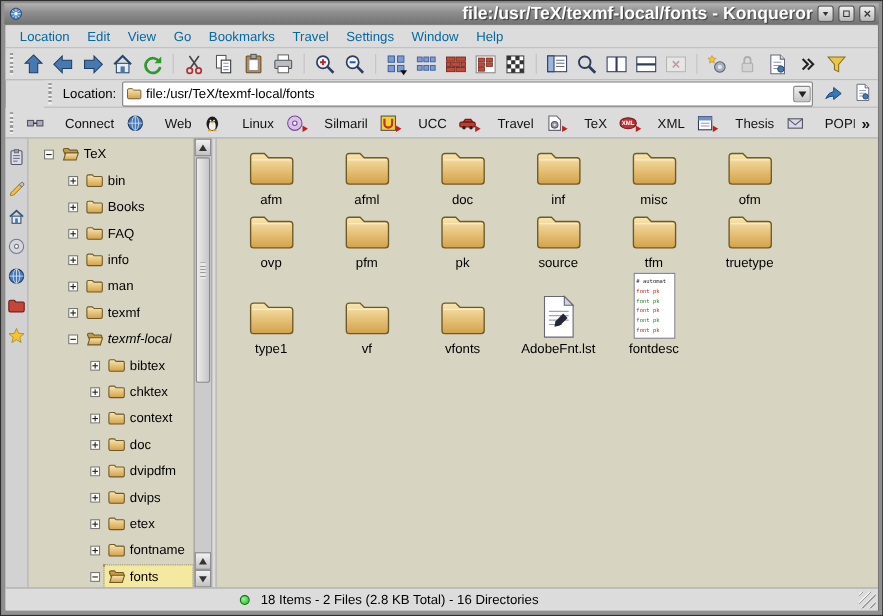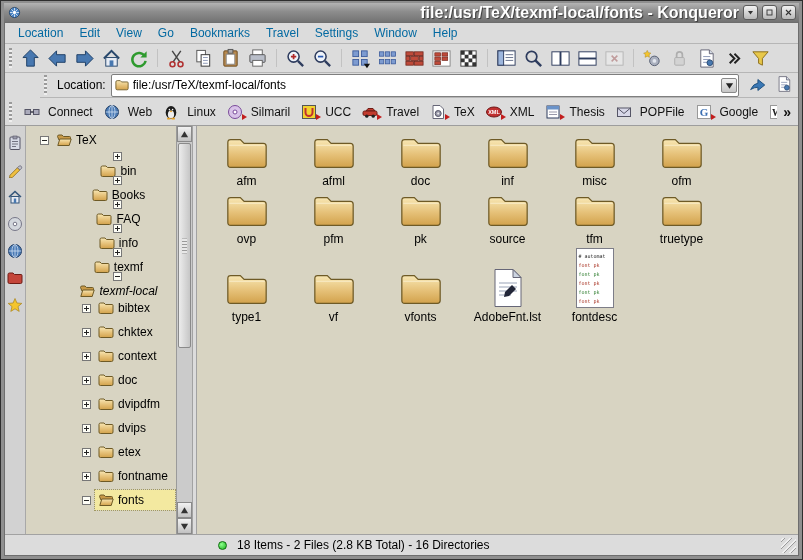--- a/index.html
+++ b/index.html
@@ -32,35 +32,35 @@
   .loc-combo svg.mini{width:14px;height:14px;flex:none;}
   .loc-input{flex:1;border:none;outline:none;background:transparent;font-size:12px;font-family:"Liberation Sans",sans-serif;color:#000;padding:0;}
   .loc-dd{width:16px;height:15px;flex:none;display:flex;align-items:center;justify-content:center;background:linear-gradient(#f0f0f0,#c6c6c6);border:1px solid #8a8a8a;border-radius:2px;}
   .loc-dd svg{width:9px;height:9px;}
   .go-btn{width:26px;height:23px;display:flex;align-items:center;justify-content:center;}
   .go-btn svg{width:20px;height:20px;}
   .loc-extra svg{width:18px;height:18px;}
   
   .bookmarkbar{height:28px;flex:none;display:flex;align-items:center;padding:0 4px 0 2px;gap:3px;border-bottom:1px solid #9d9d9d;background:var(--chrome);overflow:hidden;}
   .bitems{display:flex;align-items:center;gap:3px;flex:1;min-width:0;overflow:hidden;}
-  .bitem{display:flex;align-items:center;gap:8px;padding:2px 4px;font-size:12px;white-space:nowrap;color:#111;}
+  .bitem{display:flex;align-items:center;gap:19px;padding:2px 4px;font-size:12px;white-space:nowrap;color:#111;}
   .bico{position:relative;width:16px;height:16px;flex:none;}
   .bico svg{width:16px;height:16px;display:block;}
   .barrow{display:none;position:absolute;right:-4px;bottom:0;width:0;height:0;border-left:5px solid #c21d1d;border-top:3px solid transparent;border-bottom:3px solid transparent;}
   .bitem[data-arrow="true"] .barrow{display:block;}
   .boverflow{flex:none;font-weight:bold;font-size:14px;padding:0 3px;color:#111;}
   
   .content{flex:1;min-height:0;display:flex;}
   .modstrip{width:21px;flex:none;background:#d2d2d2;border-right:1px solid #a8a8a8;display:flex;flex-direction:column;align-items:center;padding-top:8px;gap:10px;}
   .smod{width:17px;height:17px;display:flex;align-items:center;justify-content:center;}
   .smod svg{width:16px;height:16px;}
   .treepane{width:150px;flex:none;background:var(--view_bg);overflow:hidden;padding-top:2px;}
   .trow{height:24px;display:flex;align-items:center;font-size:12px;color:#000;}
   .trow[data-depth="0"]{padding-left:14px;}
-  .trow[data-depth="1"]{padding-left:36px;flex-direction:column;}
+  .trow[data-depth="1"]{padding-left:36px;}
   .trow[data-depth="2"]{padding-left:56px;}
   .handle{width:9px;height:9px;flex:none;border:1px solid #777;background:#fdfdf5;position:relative;margin-right:4px;}
   .handle::before{content:"";position:absolute;left:1px;right:1px;top:50%;margin-top:-0.5px;height:1px;background:#222;}
   .trow[data-handle="plus"] .handle::after{content:"";position:absolute;top:1px;bottom:1px;left:50%;margin-left:-0.5px;width:1px;background:#222;}
   .tsel{display:flex;align-items:center;gap:4px;padding:2px 3px;flex:1;min-width:0;margin-right:1px;}
   .trow[data-selected="true"] .tsel{background:var(--selection);outline:1px dotted #a09860;}
   .tico{width:16px;height:16px;flex:none;}
   .tlabel{white-space:nowrap;overflow:hidden;}
   .trow[data-style="italic"] .tlabel{font-style:italic;}
   
@@ -837,20 +837,29 @@
           <div class="trow" data-depth="1" data-handle="plus" data-icon="folder">
             <span class="handle"></span>
             <span class="tsel">
               <svg class="tico">
                 <use href="#i-folder"></use>
               </svg>
               <span class="tlabel">info</span>
             </span>
           </div>
 
+          <div class="trow" data-depth="1" data-handle="plus" data-icon="folder">
+            <span class="handle"></span>
+            <span class="tsel">
+              <svg class="tico">
+                <use href="#i-folder"></use>
+              </svg>
+              <span class="tlabel">man</span>
+            </span>
+          </div>
 
           <div class="trow" data-depth="1" data-handle="plus" data-icon="folder">
             <span class="handle"></span>
             <span class="tsel">
               <svg class="tico">
                 <use href="#i-folder"></use>
               </svg>
               <span class="tlabel">texmf</span>
             </span>
           </div>

